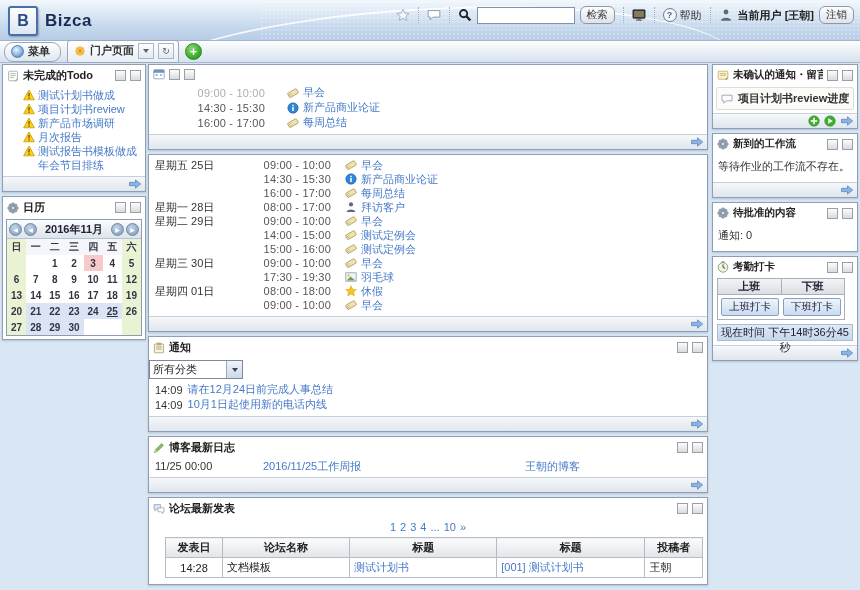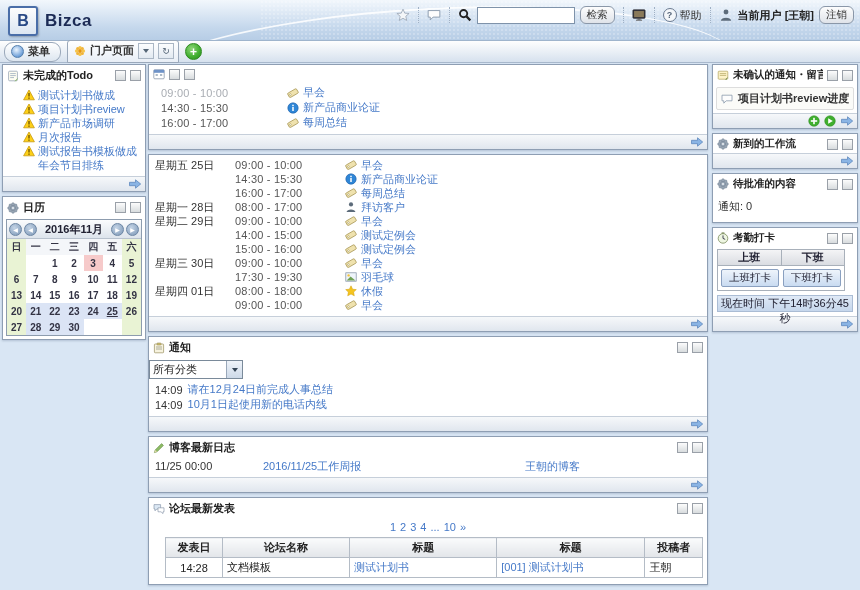--- a/index.html
+++ b/index.html
@@ -78,21 +78,21 @@
   .cal-table td.hol{background:var(--holiday_bg,#f6caca);}
   .cal-table td.ev{background:var(--event_bg,#dbe4f5);}
   .cal-table td.today{text-decoration:underline;}
   
   .sched-body{padding:3px 4px 4px 6px;}
   .sched-row{display:flex;align-items:center;gap:4px;height:15px;}
   .week .sched-row{height:14px;}
   .sched-row .day{flex:0 0 76px;color:#333;}
   .sched-row .time{flex:0 0 96px;color:#555;}
   .today-w .sched-row .time{flex:0 0 104px;padding-left:6px;}
-  .sched-row .time{letter-spacing:.2px;}
+  .sched-row .time{letter-spacing:.2px;text-align:right;}
   .sched-row.past .time{color:#a9adb3;}
   .sched-row .ic{margin-left:18px;}
   .week .sched-row .ic{margin-left:10px;}
   
   .sel-row{display:flex;justify-content:flex-start;padding:3px 6px 2px 0;}
   .fake-select{display:inline-flex;align-items:center;width:92px;height:17px;border:1px solid #7a8a9a;background:#fff;cursor:pointer;}
   .fake-select .val{flex:1;padding-left:3px;color:#222;}
   .fake-select .arr{width:15px;height:100%;background:linear-gradient(#eef3f9,#cdd9e8);border-left:1px solid #9aa8ba;
     display:flex;align-items:center;justify-content:center;}
   .fake-select .arr span{width:0;height:0;border-left:3.5px solid transparent;border-right:3.5px solid transparent;border-top:4.5px solid #345;}
@@ -681,20 +681,21 @@
                 <circle cx="3.3" cy="8.7" r="1.3"></circle>
                 <circle cx="8.7" cy="8.7" r="1.3"></circle>
                 <circle cx="6" cy="6" r="2.6"></circle>
               </g>
               <circle cx="6" cy="6" r="1.1" fill="#e8edf2"></circle>
             </svg></span>
         <span class="wtitle">新到的工作流</span>
         <span class="wbtn"></span>
         <span class="wbtn"></span>
       </div>
+      <div class="plain-body">等待作业的工作流不存在。</div>
       <div class="wfoot">
         <span class="ic big"><svg viewBox="0 0 14 12">
               <path d="M1.5 4.3 h6 V1.8 l5.2 4.2 -5.2 4.2 V7.7 h-6 Z" fill="#8ab4e4" stroke="#5580b8" stroke-width="0.7"></path>
             </svg></span>
       </div>
     </div>
 
     <div class="widget">
       <div class="whead">
         <span class="ic"><svg viewBox="0 0 12 12">

